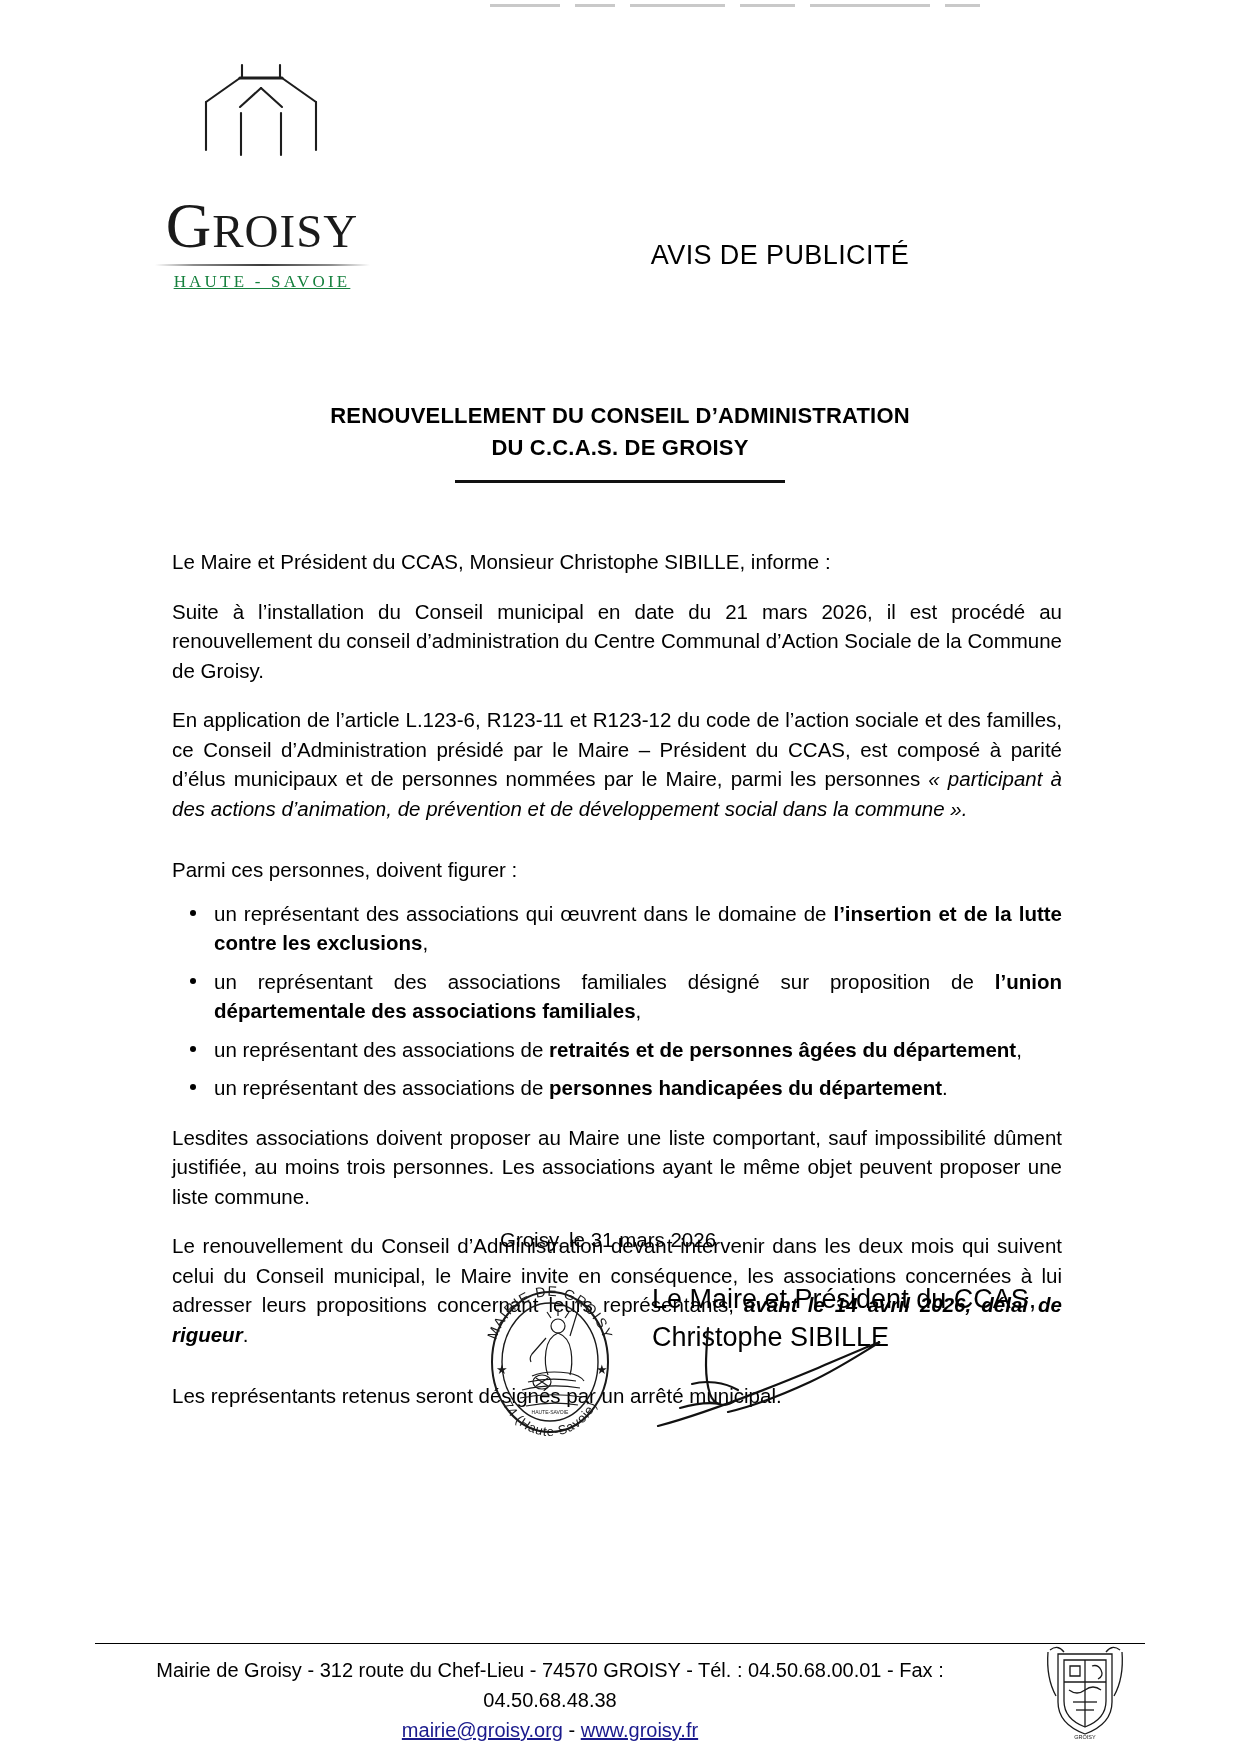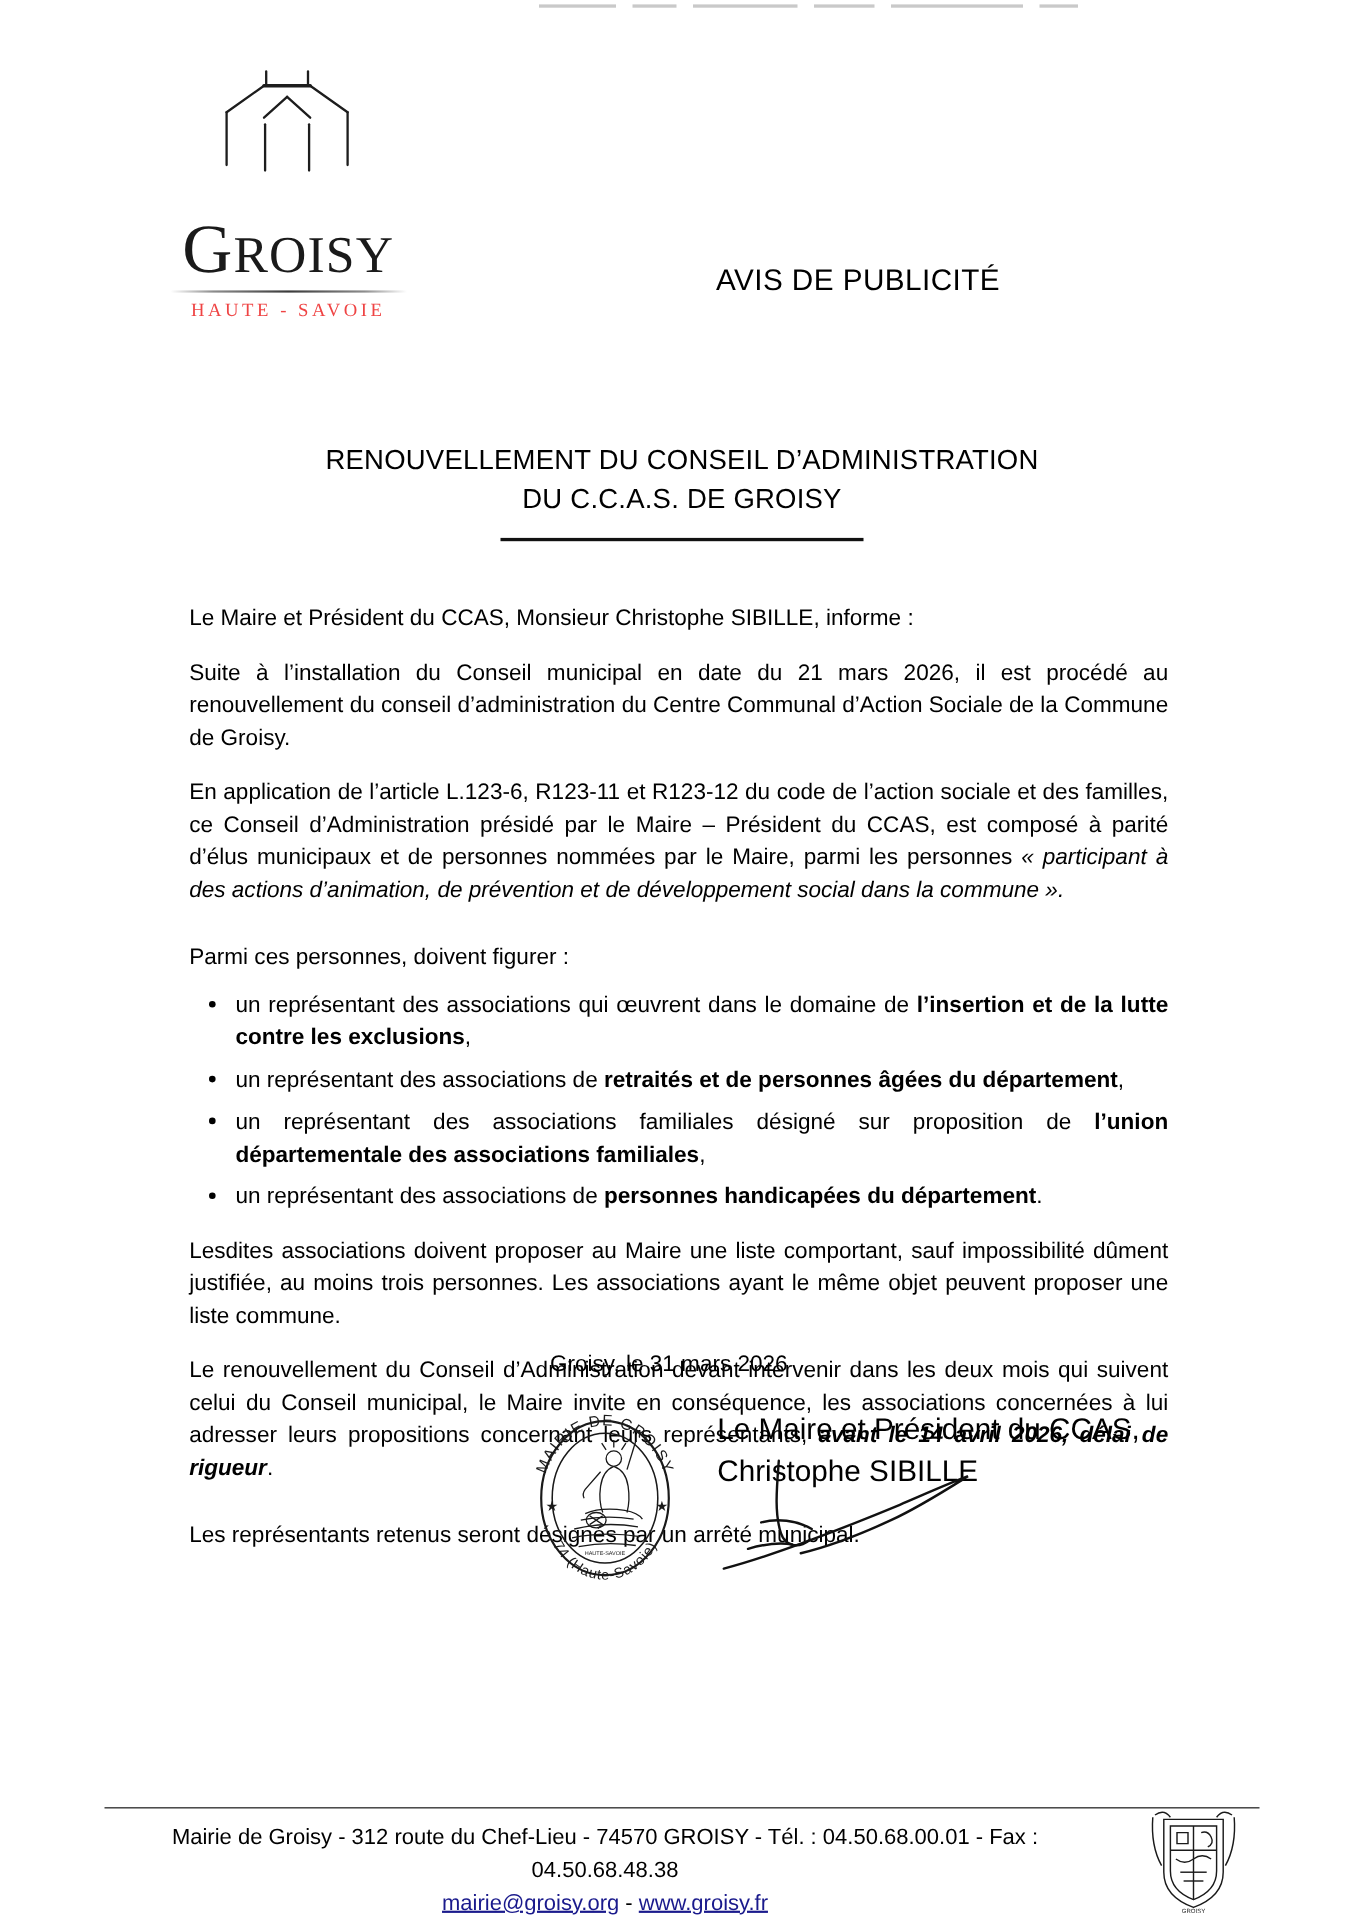--- a/index.html
+++ b/index.html
@@ -70,43 +70,44 @@
   .logo-rule {
     width: 215px;
     height: 2px;
     margin: 7px auto 6px auto;
     background: linear-gradient(to right,#ffffff,#8d8d8d 18%,#3a3a3a 50%,#8d8d8d 82%,#ffffff);
   }
   .logo-sub {
     font-family: "Liberation Serif", serif;
     font-size: 17px;
     letter-spacing: 3.2px;
-    color: #ef4444;
+    color: #15803d;
+    text-decoration: underline;
   }
 
   .doc-title {
     position: absolute;
     left: 430px; top: 185px;
     width: 700px;
     text-align: center;
     font-size: 27px;
     font-weight: normal;
     letter-spacing: 0.4px;
   }
 
   
   .subject {
     position: absolute;
     top: 400px; left: 0;
     width: 1240px;
     text-align: center;
   }
   .subject-line {
-    font-size: 25px;
-    font-weight: normal;
+    font-size: 22px;
+    font-weight: bold;
     letter-spacing: 0.2px;
     line-height: 1.45;
     text-align: center;
   }
   .subject-rule {
     width: 330px;
     height: 3px;
     background: #111;
     margin: 16px auto 0 auto;
   }
@@ -273,24 +274,24 @@
       <span>En application de l’article L.123-6, R123-11 et R123-12 du code de l’action sociale et des familles, ce Conseil d’Administration présidé par le Maire – Président du CCAS, est composé à parité d’élus municipaux et de personnes nommées par le Maire,  parmi les personnes </span><i>« participant à des actions d’animation, de prévention et de développement social dans la commune ».</i>
     </p>
 
     <p class="p nojust tight">Parmi ces personnes, doivent figurer :</p>
 
     <ul class="reqs">
       <li>
         <span>un représentant des associations qui œuvrent dans le domaine de </span><b>l’insertion et de la lutte contre les exclusions</b><span>,</span>
       </li>
       <li>
-        <span>un représentant des associations de </span><b>retraités et de personnes âgées du département</b><span>,</span>
+        <span>un représentant des associations familiales désigné sur proposition de </span><b>l’union départementale des associations familiales</b><span>,</span>
       </li>
       <li>
-        <span>un représentant des associations familiales désigné sur proposition de </span><b>l’union départementale des associations familiales</b><span>,</span>
+        <span>un représentant des associations de </span><b>retraités et de personnes âgées du département</b><span>,</span>
       </li>
       <li>
         <span>un représentant des associations de </span><b>personnes handicapées du département</b><span>.</span>
       </li>
     </ul>
 
     <p class="p">Lesdites associations doivent proposer au Maire une liste comportant, sauf impossibilité dûment justifiée, au moins trois personnes. Les associations ayant le même objet peuvent proposer une liste commune.</p>
 
     <p class="p tight">
       <span>Le renouvellement du Conseil d’Administration devant intervenir dans les deux mois qui suivent celui du Conseil municipal, le Maire invite en conséquence, les associations concernées à lui adresser leurs propositions concernant leurs représentants, </span><b><i>avant le 14 avril 2026, délai de rigueur</i></b><span>.</span>

